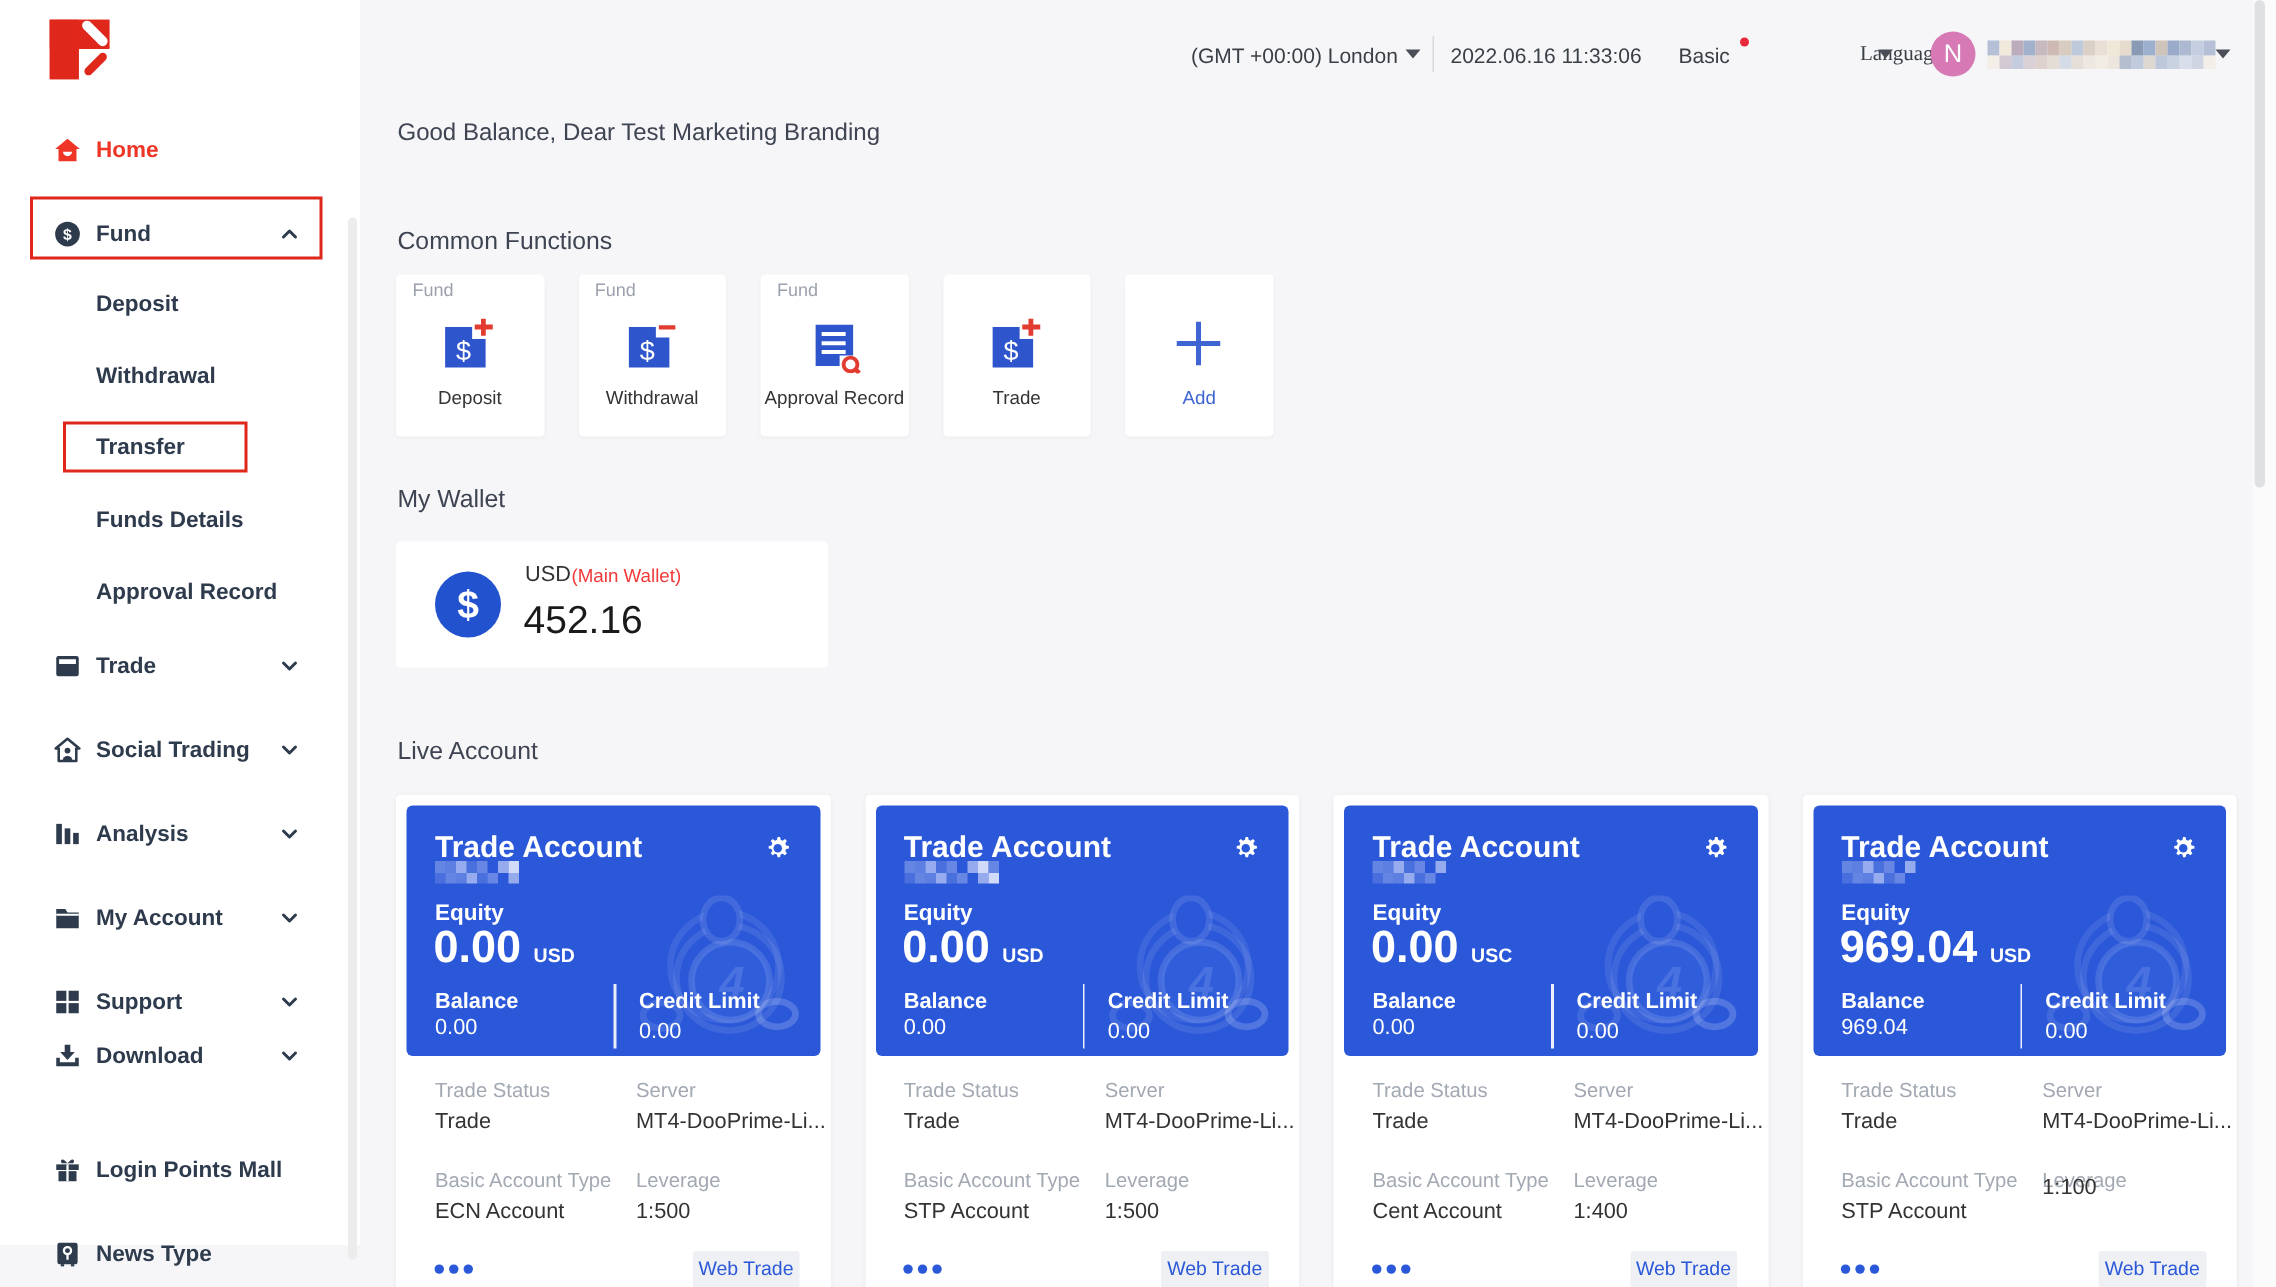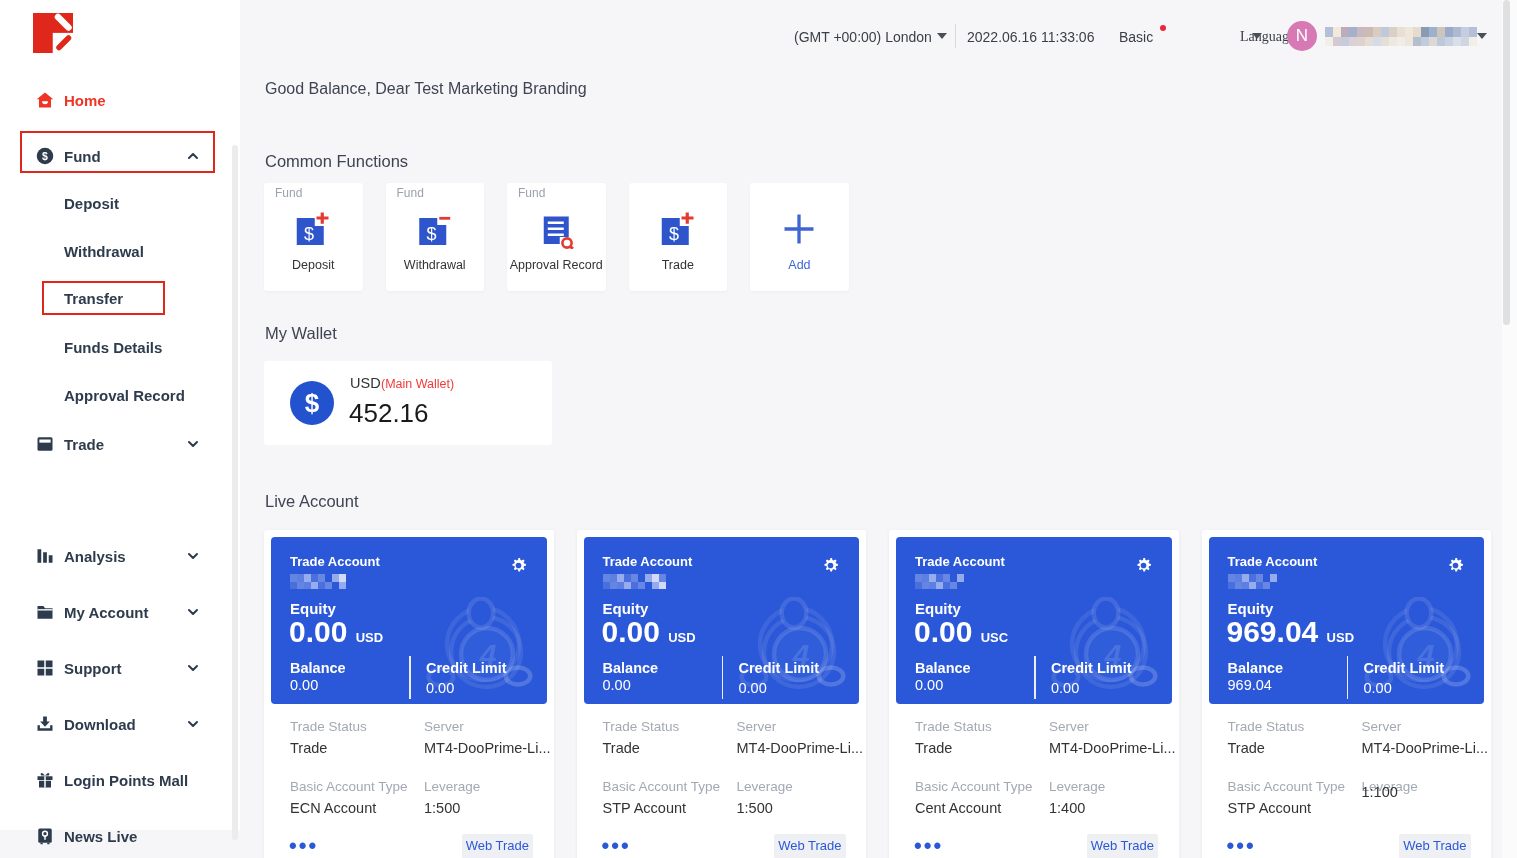--- a/index.html
+++ b/index.html
@@ -21,21 +21,21 @@
   .sec-title { position:absolute; font-size:16.5px; color:#3e4452; }
   .fcard { position:absolute; top:183px; width:98.5px; height:108px; background:#fff; border-radius:3px; box-shadow:0 1px 3px rgba(0,0,0,0.04); }
   .fcard .fl { position:absolute; left:11px; top:3px; font-size:12px; color:#9ba1ad; }
   .fcard .nm { position:absolute; left:0; width:100%; text-align:center; top:75px; font-size:12.5px; color:#333; }
   .fic { position:absolute; left:50%; top:26px; transform:translateX(-50%); }
   
   #wallet { position:absolute; left:264px; top:361px; width:288px; height:84px; background:#fff; border-radius:3px; }
   
   .acard { position:absolute; top:530px; width:289.5px; height:340px; background:#fff; border-radius:3px; box-shadow:0 1px 4px rgba(0,0,0,0.05); }
   .bluep { position:absolute; left:7px; top:7px; width:275.5px; height:167px; background:#2b58d9; border-radius:4px; overflow:hidden; color:#fff; }
-  .bluep .tt { position:absolute; left:19px; top:17px; font-size:13px; font-weight:bold; }
+  .bluep .tt { position:absolute; left:19px; top:17px; font-size:20px; font-weight:bold; }
   .bluep .gear { position:absolute; right:20px; top:20px; }
   .bluep .eq { position:absolute; left:19px; top:63px; font-size:15px; font-weight:bold; }
   .bluep .amt { position:absolute; left:18px; top:78px; font-size:30px; font-weight:bold; letter-spacing:0; }
   .bluep .cur { font-size:13px; font-weight:bold; letter-spacing:0; }
   .bluep .bl { position:absolute; left:19px; top:123px; font-size:14.5px; font-weight:bold; }
   .bluep .blv { position:absolute; left:19px; top:140px; font-size:14.5px; }
   .bluep .div { position:absolute; left:138px; top:119px; width:1.5px; height:43px; background:rgba(255,255,255,0.9); }
   .bluep .cl { position:absolute; left:155px; top:123px; font-size:14.5px; font-weight:bold; }
   .bluep .clv { position:absolute; left:155px; top:143px; font-size:14.5px; }
   .info { position:absolute; font-size:13.5px; color:#a3a9b3; }
@@ -89,20 +89,31 @@
     <svg class="ic" viewBox="0 0 24 24">
         <rect x="2" y="3" width="20" height="18" rx="2" fill="#2e3b4d"></rect>
         <rect x="4.5" y="6" width="15" height="4.2" fill="#fff"></rect>
       </svg>
     <span class="lb">Trade</span>
     <svg class="ch" viewBox="0 0 14 14">
         <path d="M3 5 L7 9 L11 5" fill="none" stroke="#2e3b4d" stroke-width="2" stroke-linecap="round" stroke-linejoin="round"></path>
       </svg>
   </div>
 
+  <div class="mi" style="top:488px;">
+    <svg class="ic" viewBox="0 0 24 24">
+        <path d="M12 2 L22.5 10.7 H19.8 V21.8 H4.2 V10.7 H1.5 Z" fill="none" stroke="#2e3b4d" stroke-width="2.3" stroke-linejoin="round"></path>
+        <circle cx="12" cy="12.5" r="2.6" fill="#2e3b4d"></circle>
+        <path d="M7.6 21.8 a4.4 4.6 0 0 1 8.8 0 Z" fill="#2e3b4d"></path>
+      </svg>
+    <span class="lb">Social Trading</span>
+    <svg class="ch" viewBox="0 0 14 14">
+        <path d="M3 5 L7 9 L11 5" fill="none" stroke="#2e3b4d" stroke-width="2" stroke-linecap="round" stroke-linejoin="round"></path>
+      </svg>
+  </div>
 
   <div class="mi" style="top:544px;">
     <svg class="ic" viewBox="0 0 24 24">
         <rect x="2" y="3" width="5" height="18" fill="#2e3b4d"></rect>
         <rect x="9.5" y="7" width="5" height="14" fill="#2e3b4d"></rect>
         <rect x="17" y="11" width="5" height="10" fill="#2e3b4d"></rect>
       </svg>
     <span class="lb">Analysis</span>
     <svg class="ch" viewBox="0 0 14 14">
         <path d="M3 5 L7 9 L11 5" fill="none" stroke="#2e3b4d" stroke-width="2" stroke-linecap="round" stroke-linejoin="round"></path>
@@ -126,21 +137,21 @@
         <rect x="13" y="2" width="9" height="9" fill="#2e3b4d"></rect>
         <rect x="2" y="13" width="9" height="9" fill="#2e3b4d"></rect>
         <rect x="13" y="13" width="9" height="9" fill="#2e3b4d"></rect>
       </svg>
     <span class="lb">Support</span>
     <svg class="ch" viewBox="0 0 14 14">
         <path d="M3 5 L7 9 L11 5" fill="none" stroke="#2e3b4d" stroke-width="2" stroke-linecap="round" stroke-linejoin="round"></path>
       </svg>
   </div>
 
-  <div class="mi" style="top:712px;padding-left:34px;">
+  <div class="mi" style="top:692px;padding-left:34px;">
     <svg class="ic" viewBox="0 0 24 24">
         <path d="M9.5 2 H14.5 V8.5 H18.5 L12 15.5 L5.5 8.5 H9.5 Z" fill="#2e3b4d"></path>
         <path d="M2 13.5 L2 21 L22 21 L22 13.5 L18.8 13.5 L18.8 17.6 L5.2 17.6 L5.2 13.5 Z" fill="#2e3b4d"></path>
       </svg>
     <span class="lb">Download</span>
     <svg class="ch" viewBox="0 0 14 14">
         <path d="M3 5 L7 9 L11 5" fill="none" stroke="#2e3b4d" stroke-width="2" stroke-linecap="round" stroke-linejoin="round"></path>
       </svg>
   </div>
 
@@ -155,21 +166,21 @@
   </div>
 
   <div class="mi" style="top:824px;">
     <svg class="ic" viewBox="0 0 24 24">
         <rect x="3" y="2" width="18" height="19" rx="2" fill="#2e3b4d"></rect>
         <circle cx="12" cy="9" r="3.2" fill="none" stroke="#fff" stroke-width="2"></circle>
         <line x1="12" y1="11" x2="12" y2="17" stroke="#fff" stroke-width="2"></line>
         <rect x="6" y="21" width="3" height="2" fill="#2e3b4d"></rect>
         <rect x="15" y="21" width="3" height="2" fill="#2e3b4d"></rect>
       </svg>
-    <span class="lb">News Live</span>
+    <span class="lb">News Type</span>
   </div>
   <div id="sb-scroll"></div>
 </div>
 
 <div class="tb" style="left:794px; top:29px;">(GMT +00:00) London</div>
 <span class="caret abs" style="left:937px; top:33px;"></span>
 <div class="abs" style="left:955px; top:24px; width:1px; height:24px; background:#d9d9d9;"></div>
 <div class="tb" style="left:967px; top:29px;">2022.06.16 11:33:06</div>
 <div class="tb" style="left:1119px; top:29px;">Basic</div>
 <div class="abs" style="left:1160px; top:25px; width:6px; height:6px; border-radius:50%; background:#e8293b;"></div>

